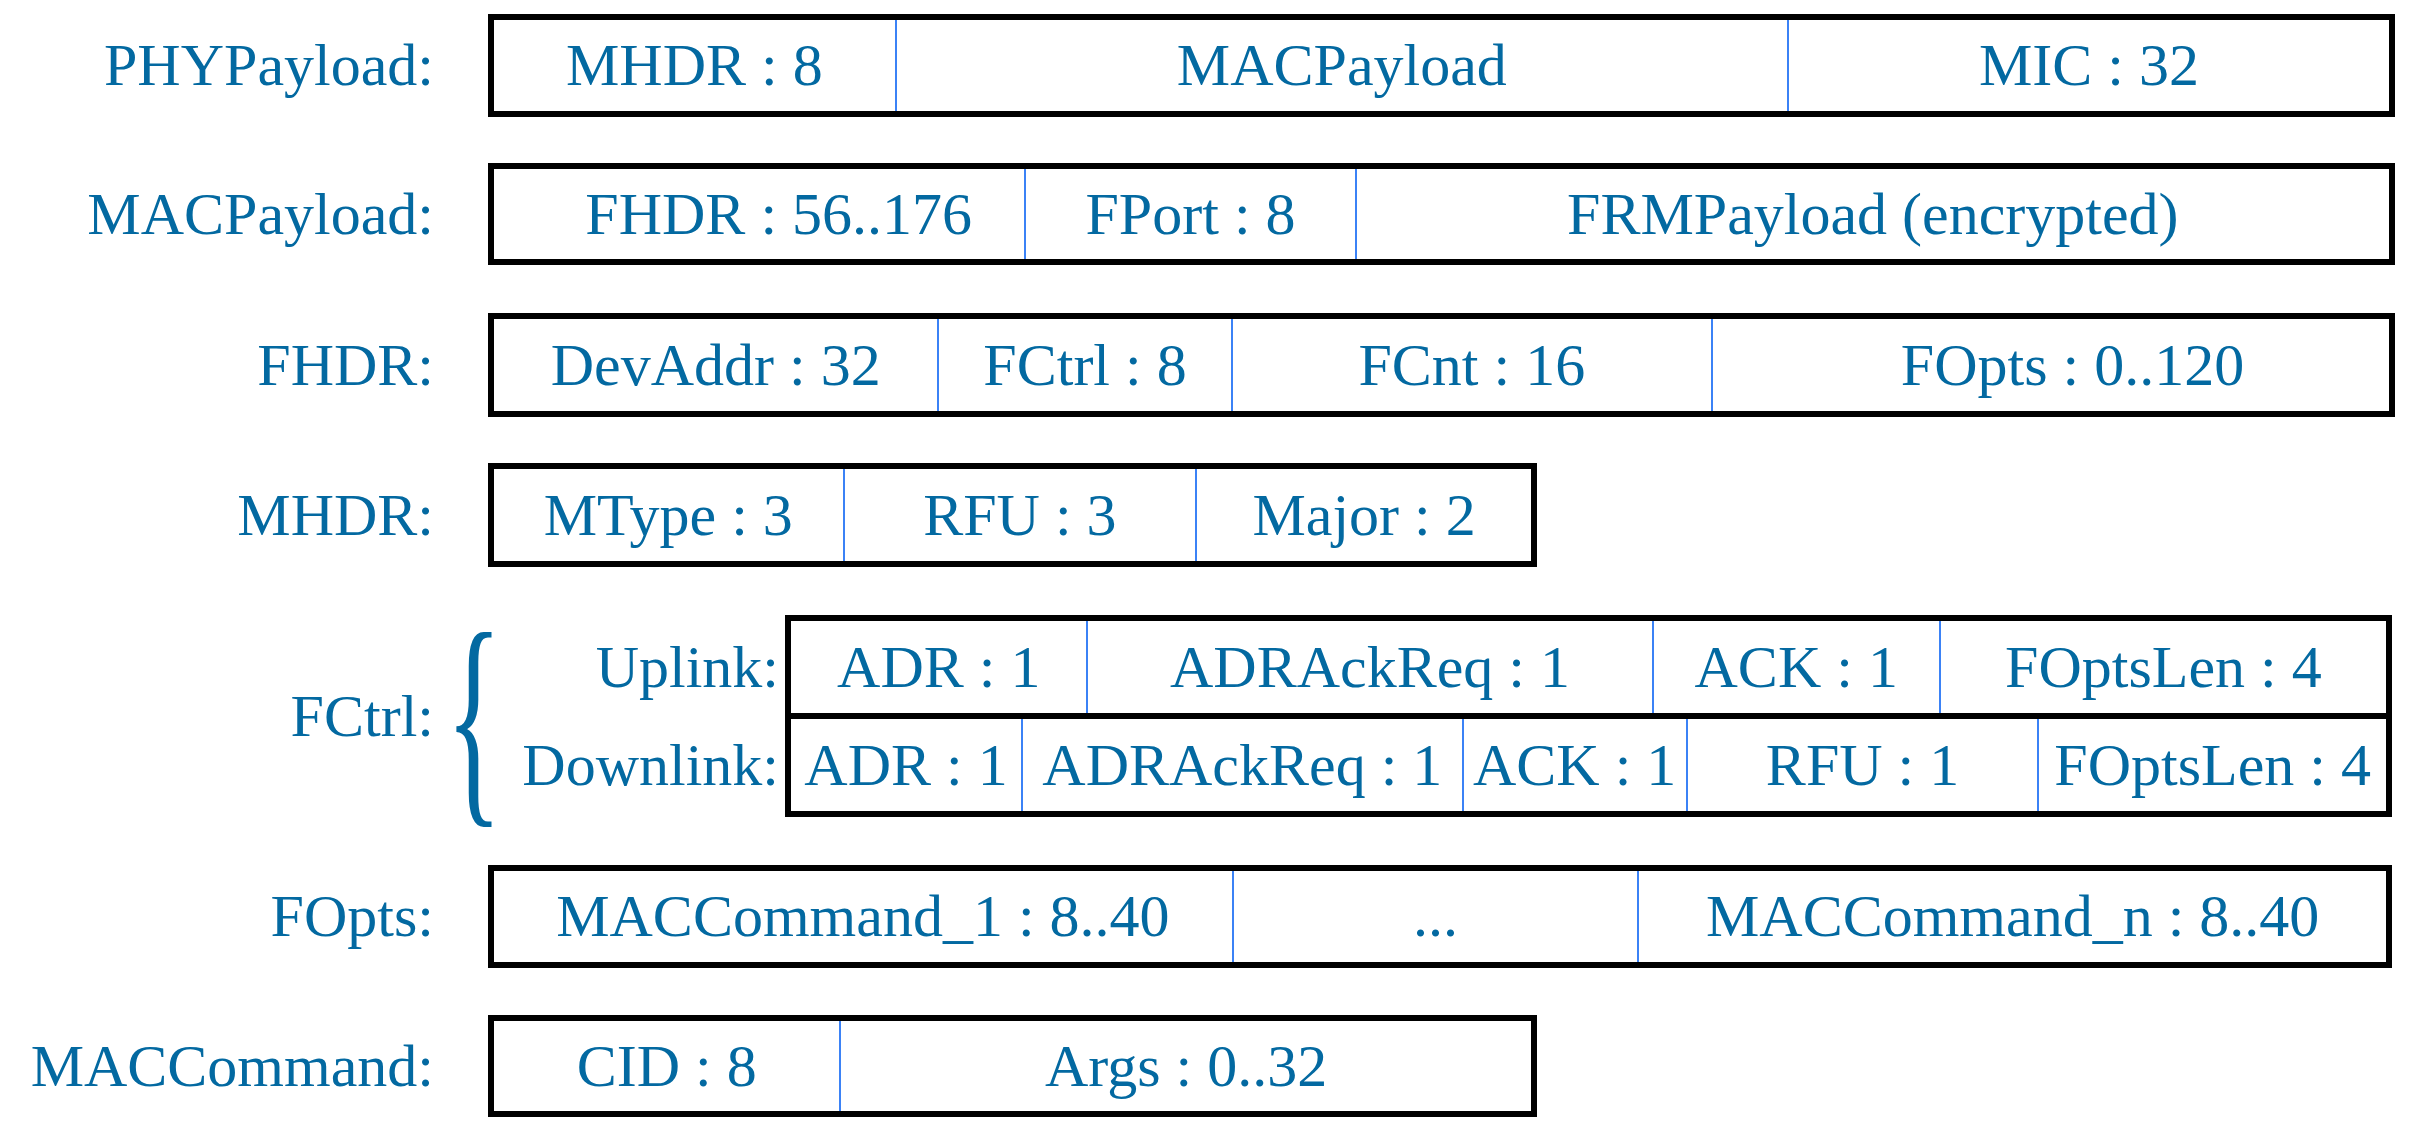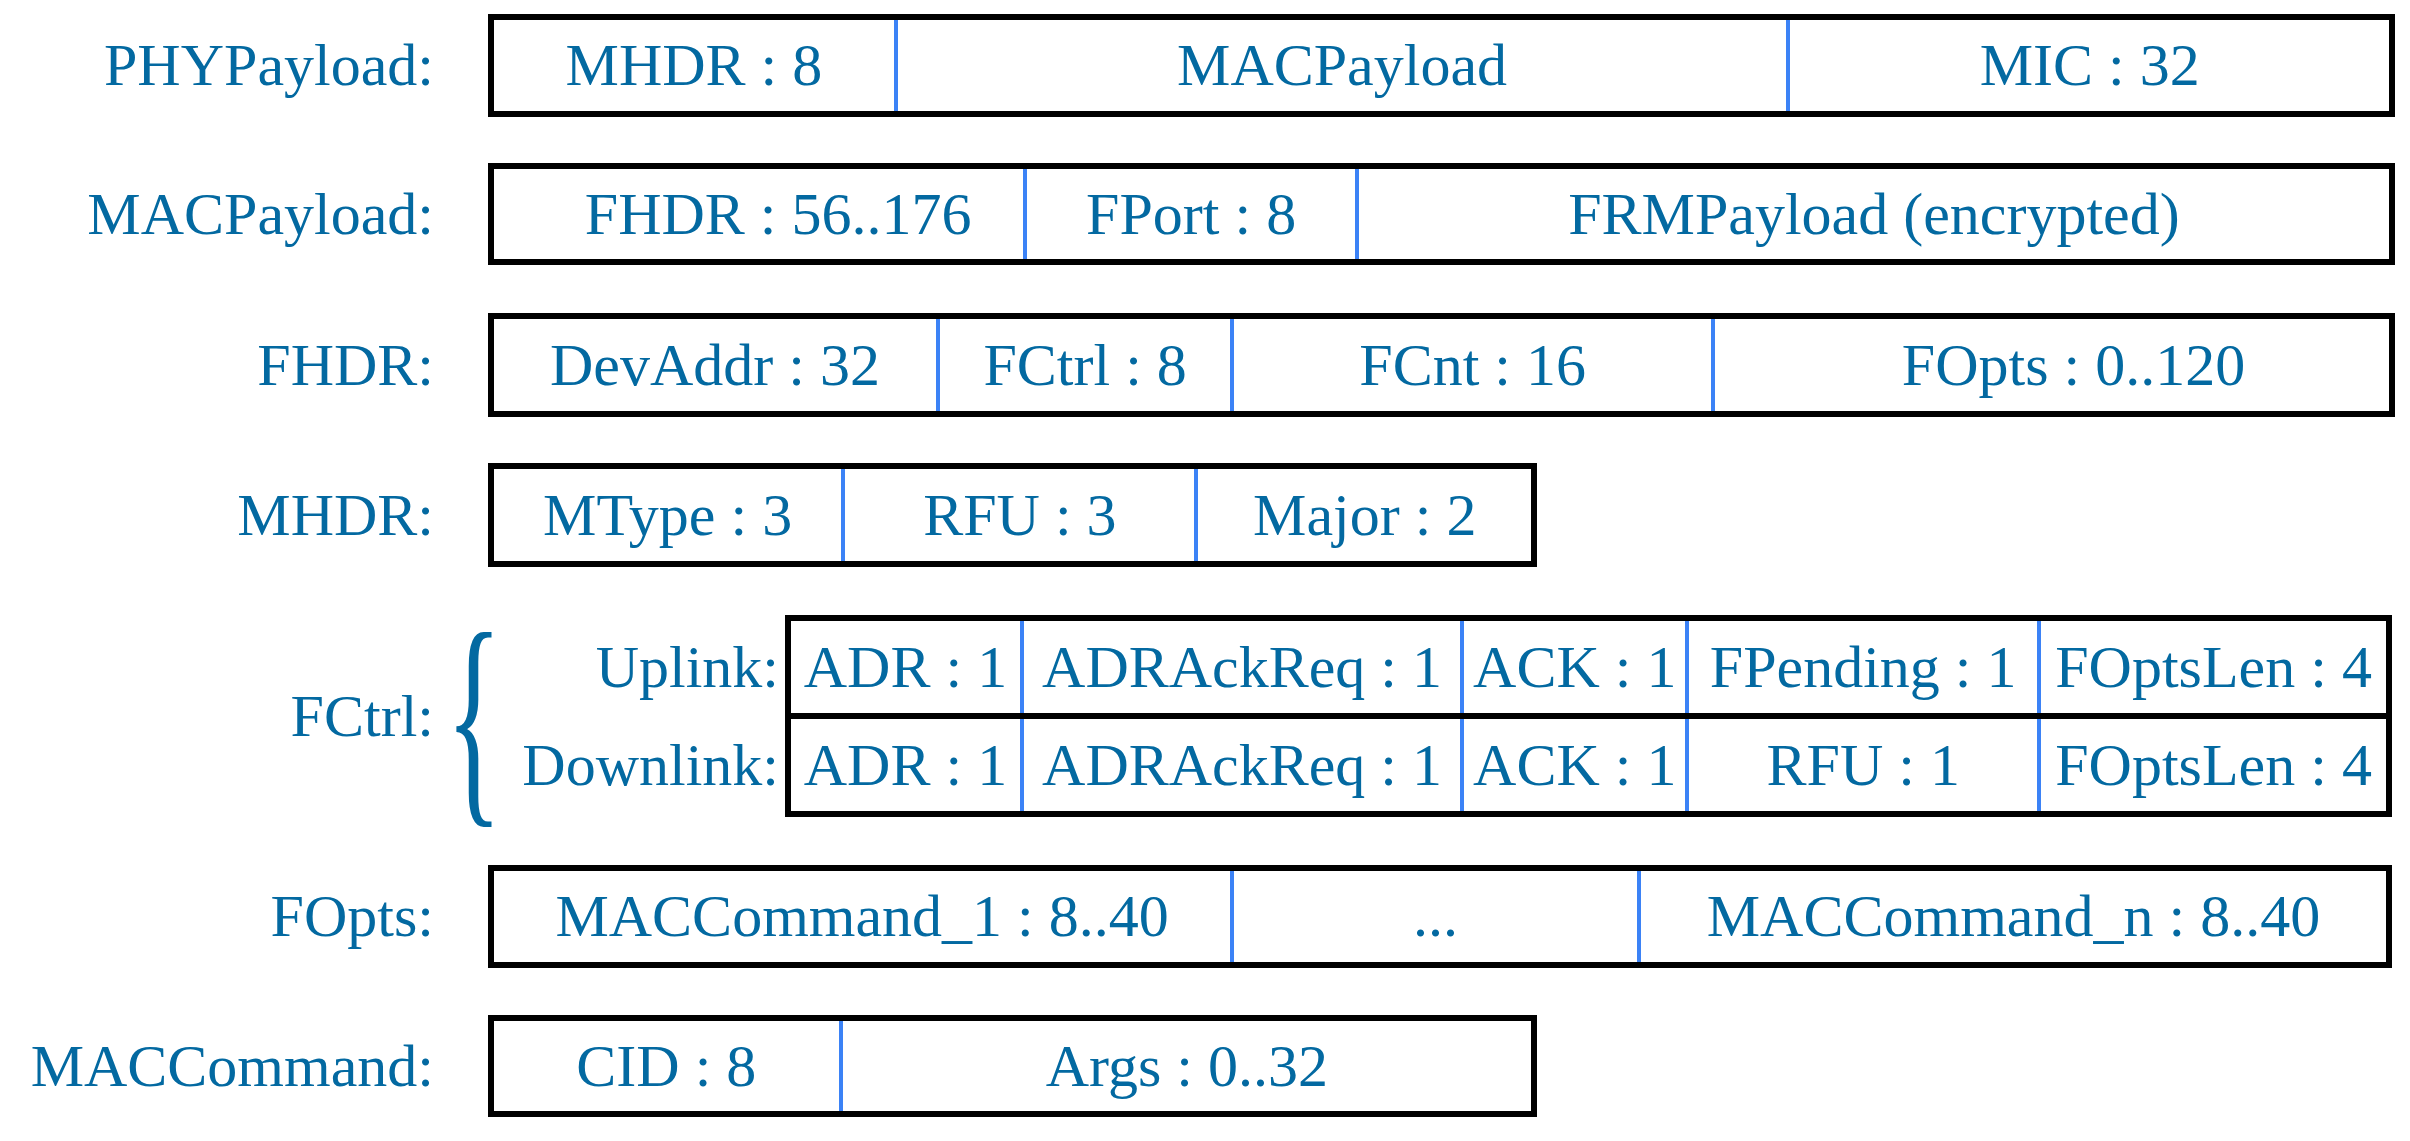--- a/index.html
+++ b/index.html
@@ -24,21 +24,21 @@
   }
   .boxes {
     display: flex;
     border: 6px solid #000;
     background: #fff;
   }
   .boxes.abs { position: absolute; top: 0; }
   .cell {
     flex: 0 1 0px;
     min-width: 0;
-    border-left: 4px solid #3b82f6;
+    border-left: 2px solid #3b82f6;
     display: flex;
     align-items: center;
     justify-content: center;
     font-size: 60px;
     white-space: nowrap;
   }
   .cell:first-child { border-left: none; }
   .brace {
     position: absolute;
     left: 436px;
@@ -103,21 +103,20 @@
     <div class="row" style="top: 615px;">
       <div class="row-label" style="line-height: 202px;">FCtrl:</div>
       <div class="brace" style="height: 202px;">{</div>
       <div class="variants" style="left: 785px;">
         <div class="variant">
           <div class="sub-label" style="line-height: 104px; margin-left: 41px;">Uplink:</div>
           <div class="boxes" style="height: 104px; width: 1607px;">
             <div class="cell" style="flex-grow: 233;">ADR : 1</div>
             <div class="cell" style="flex-grow: 444;">ADRAckReq : 1</div>
             <div class="cell" style="flex-grow: 225;">ACK : 1</div>
-            <div class="cell" style="flex-grow: 354;">FPending : 1</div>
             <div class="cell" style="flex-grow: 351;">FOptsLen : 4</div>
           </div>
         </div>
         <div class="variant">
           <div class="sub-label" style="line-height: 104px;">Downlink:</div>
           <div class="boxes" style="height: 104px; width: 1607px;">
             <div class="cell" style="flex-grow: 233;">ADR : 1</div>
             <div class="cell" style="flex-grow: 444;">ADRAckReq : 1</div>
             <div class="cell" style="flex-grow: 225;">ACK : 1</div>
             <div class="cell" style="flex-grow: 354;">RFU : 1</div>

